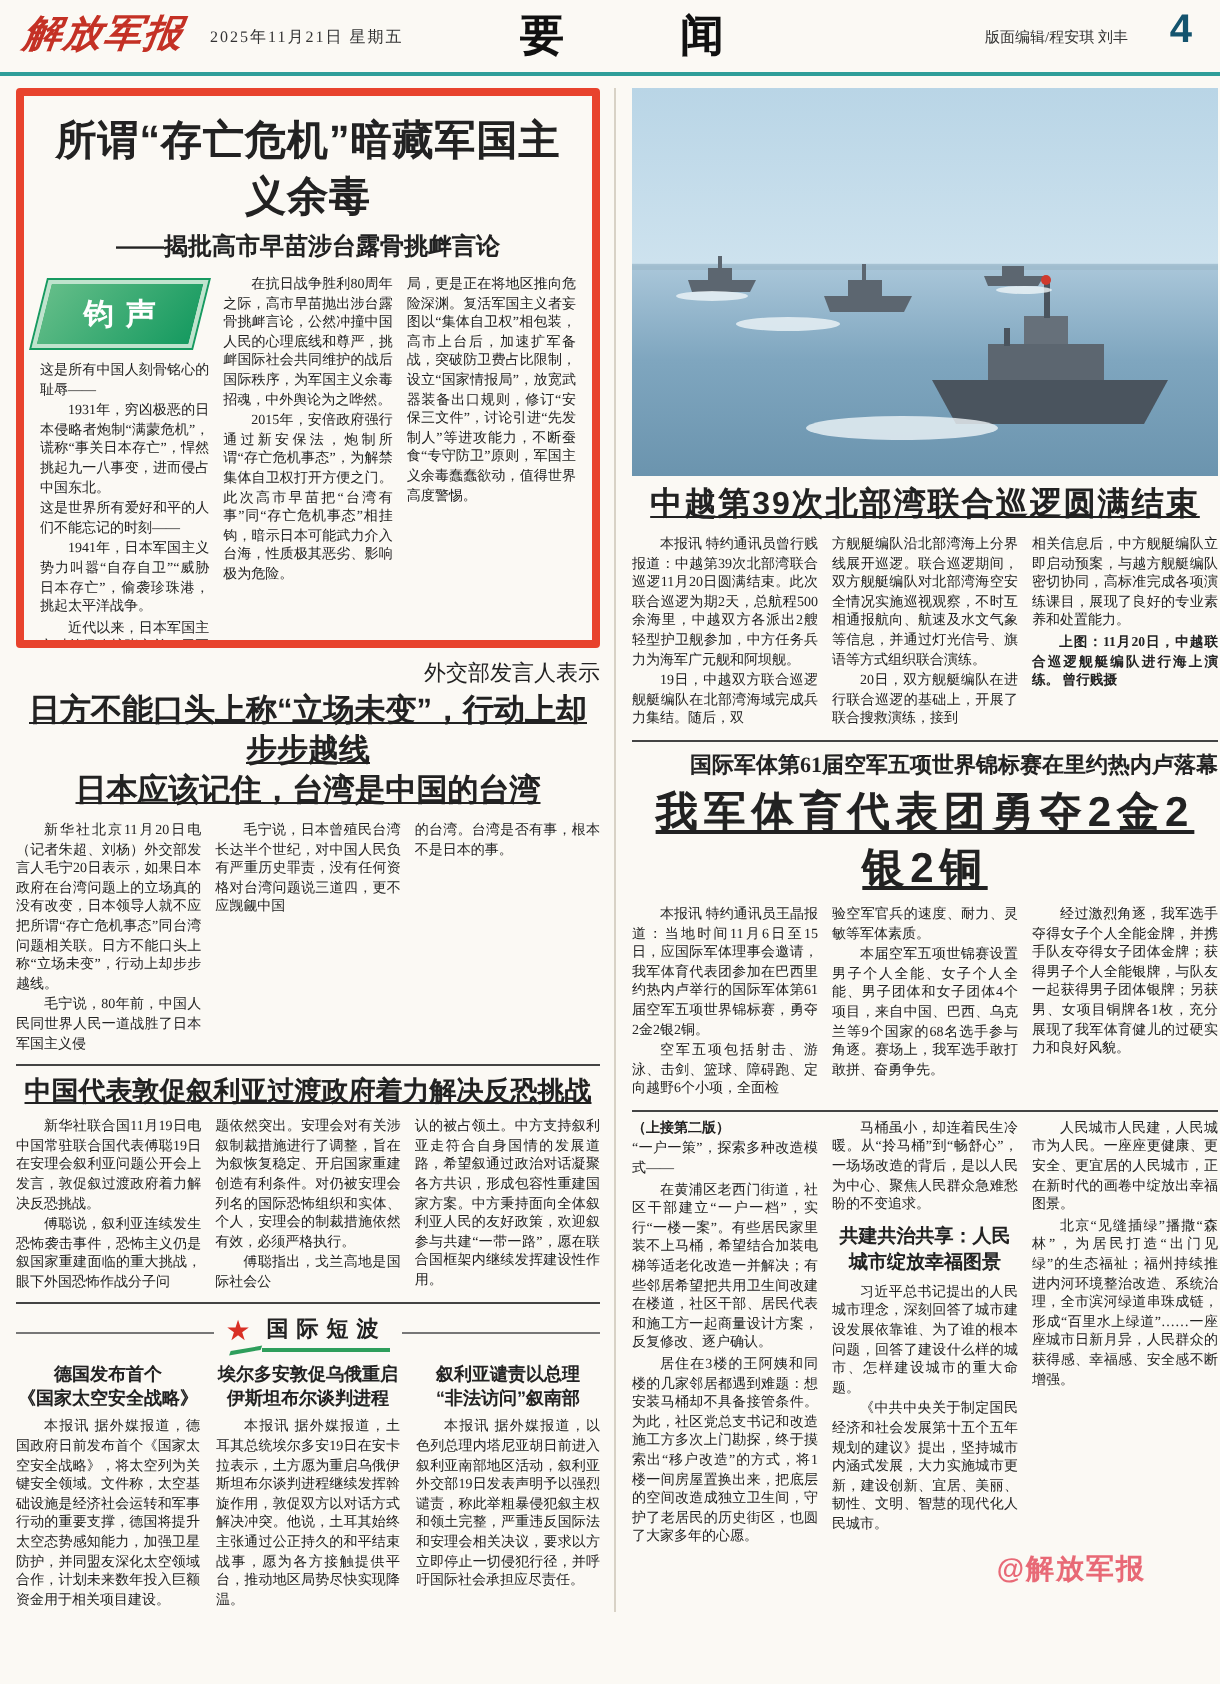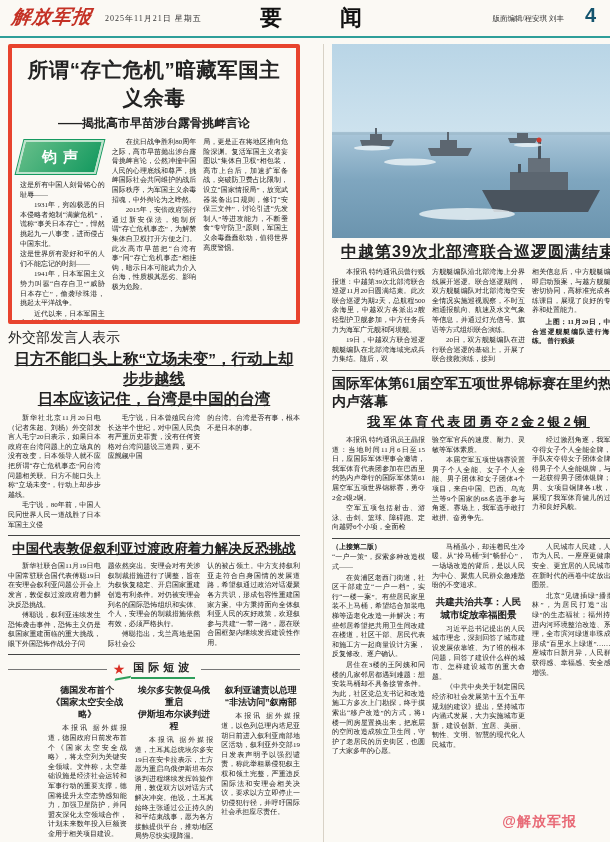--- a/index.html
+++ b/index.html
@@ -11,46 +11,46 @@
   .hd-logo{position:absolute;left:12px;top:4px;font-family:"DejaVu Serif",serif;font-weight:bold;
            font-style:italic;font-size:19px;color:#c43125;transform:skewX(-8deg);letter-spacing:1px;}
   .hd-date{position:absolute;left:105px;top:13px;font-size:8px;letter-spacing:1px;color:#333;}
   .hd-sec{position:absolute;left:12px;right:0;top:3px;text-align:center;font-family:"Liberation Sans",sans-serif;
           font-weight:bold;font-size:22px;letter-spacing:26px;text-indent:26px;color:#111;}
   .hd-ed{position:absolute;right:46px;top:14px;font-size:7.5px;color:#333;}
   .hd-no{position:absolute;right:14px;top:4px;font-family:"Liberation Sans",sans-serif;font-weight:bold;
          font-size:20px;color:#14546e;}
   .hd-rule{height:2px;background:#2f9e99;margin:2px 0 0 0;}
   
-  .main{display:flex;gap:23px;padding:6px 8px 0 8px;}
+  .main{display:flex;gap:7px;padding:6px 8px 0 8px;}
   .colL{width:292px;flex:none;}
   .colR{width:293px;flex:none;position:relative;border-left:1px solid #d8d2c6;padding-left:8px;}
   
   p{margin:0 0 1px 0;font-size:7px;line-height:9.6px;text-align:justify;text-indent:2em;}
   p.noind{text-indent:0;}
   .cols{display:flex;gap:7px;}
   .cols>div{flex:1;min-width:0;}
-  .kicker{text-align:left;font-size:14px;color:#222;margin:2px 0;}
+  .kicker{text-align:right;font-size:11px;color:#222;margin:2px 0;}
   .kicker.b{font-weight:bold;}
   hr.thin{border:none;border-top:1px solid #444;margin:4px 0;}
   
   .leadbox{border:4px solid #e8432d;border-radius:2px;padding:6px 8px 4px 8px;margin-bottom:5px;height:262px;overflow:hidden;}
   .leadbox h1{margin:2px 0 3px 0;text-align:center;font-family:"Liberation Sans",sans-serif;
               font-size:20.5px;letter-spacing:0.5px;}
   .leadbox h2{margin:0 0 6px 0;text-align:center;font-family:"Liberation Sans",sans-serif;font-size:12px;}
   .badge{width:76px;height:30px;margin:2px 2px 7px 0;background:linear-gradient(120deg,#63bd88,#169a60);
          transform:skewX(-14deg);border:2px solid #bfe3cd;outline:1px solid #169a60;
          display:flex;align-items:center;justify-content:center;}
   .badge span{transform:skewX(14deg);color:#fff;font-family:"Liberation Sans",sans-serif;
               font-weight:bold;font-size:15px;letter-spacing:6px;text-indent:6px;}
   
   h2.hl{margin:2px 0 4px 0;text-align:center;font-family:"Liberation Sans",sans-serif;text-decoration:underline;}
   .mofa h2.hl{font-size:15.5px;line-height:20px;margin-bottom:5px;}
   .patrol h2.hl{font-size:16px;letter-spacing:1px;margin:4px 0 5px 0;}
-  .sports h2.hl{font-size:13px;letter-spacing:3px;margin:2px 0 5px 0;}
+  .sports h2.hl{font-size:21px;letter-spacing:3px;margin:2px 0 5px 0;}
   .syria h2.hl{font-size:13.5px;margin:3px 0 4px 0;}
   
   .photo{position:relative;width:100%;height:194px;margin:0 0 3px 0;overflow:hidden;
          background:linear-gradient(#b9d5e6 0%,#cde2ee 45%,#a9c6d9 46%,#7fa6bf 70%,#6b94ae 100%);}
   .photo svg{position:absolute;left:0;top:0;}
   
   .caption{font-size:6.8px;}
   .caption .cb{font-weight:bold;}
   
   .cont .tag{font-weight:bold;text-indent:0;}
@@ -58,26 +58,26 @@
            font-size:9.5px;line-height:13px;}
   
   .briefs{border-top:1px solid #444;margin-top:4px;padding-top:3px;}
   .bf-head{display:flex;align-items:center;gap:6px;margin:2px 0 4px 0;}
   .bf-line{flex:1;height:1px;background:#777;}
   .bf-star{position:relative;color:#d93025;font-size:14px;line-height:14px;}
   .bf-star::after{content:"";position:absolute;left:3px;bottom:-2px;width:16px;height:6px;
                   border-bottom:2px solid #2e9e5b;transform:rotate(-10deg) skewX(-30deg);}
   .bf-title{font-family:"Liberation Sans",sans-serif;font-weight:bold;font-size:11px;letter-spacing:4px;
             border-bottom:2px solid #2e9e5b;padding:0 2px 2px 2px;}
-  .bf-items{display:flex;gap:8px;margin-left:40px;}
+  .bf-items{display:flex;gap:8px;}
   .bf-items>div{flex:1;min-width:0;}
   .bf-items h3{margin:1px 0 4px 0;text-align:center;font-family:"Liberation Sans",sans-serif;
                font-size:9px;line-height:12px;}
   
-  .wm{position:absolute;right:48px;bottom:12px;font-family:"Liberation Sans",sans-serif;font-weight:bold;
+  .wm{position:absolute;right:36px;bottom:12px;font-family:"Liberation Sans",sans-serif;font-weight:bold;
       font-size:14px;color:rgba(228,80,95,.85);letter-spacing:1px;}
 </style>
 </head>
 <body>
 
 <div class="page">
 
   <div class="hd">
     <div class="hd-logo">解放军报</div>
     <div class="hd-date">2025年11月21日 星期五</div>

